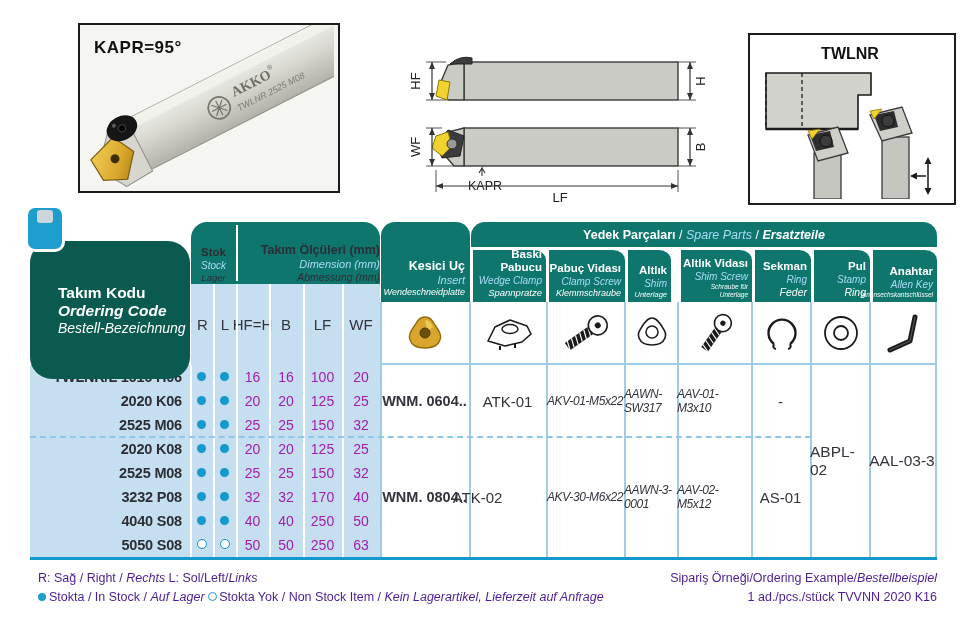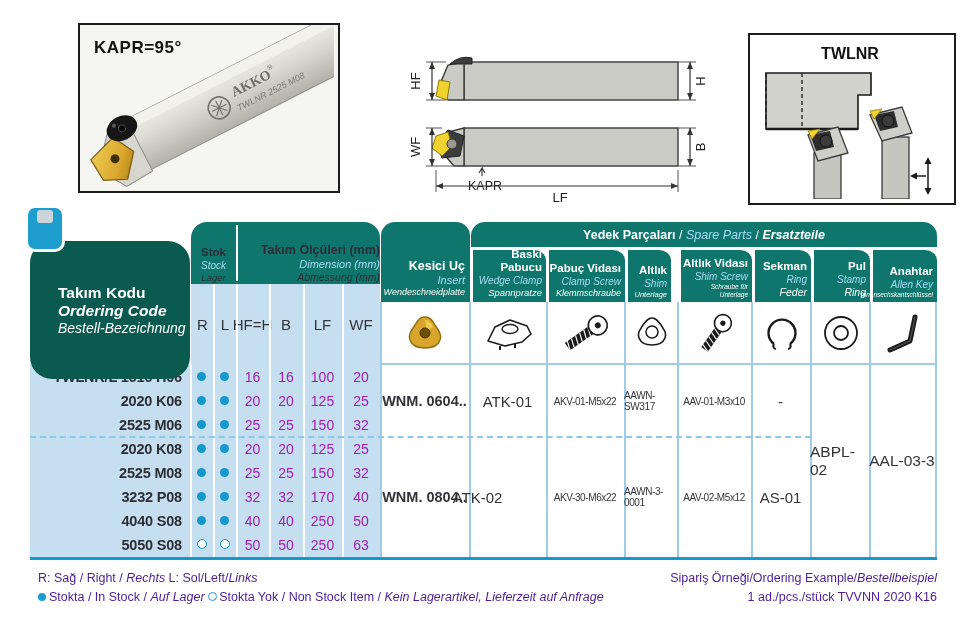--- a/index.html
+++ b/index.html
@@ -70,21 +70,21 @@
   .c-lf{left:273px;width:39px;text-align:center;}
   .c-wf{left:312px;width:38px;text-align:center;}
   .num{font-size:14px;color:#a21caf;}
   .dot{display:inline-block;width:9px;height:9px;border-radius:50%;background:#1499CF;vertical-align:middle;margin-top:-3px;}
   .dot.open{background:#fff;border:1.5px solid #1499CF;width:8px;height:8px;}
 
   .mcell{display:flex;align-items:center;justify-content:center;z-index:4;color:#33333b;}
   .f15b{font-weight:bold;font-size:14.5px;}
   .f15{font-size:15px;}
   .f16{font-size:15.5px;}
-  .f11{font-size:10px;letter-spacing:-0.4px;}
+  .f11{font-size:12px;letter-spacing:-0.4px;font-style:italic;}
   .dashline{left:0;top:221px;width:781px;height:0;border-top:2px dashed #8FC7E6;z-index:5;}
   .bottombar{left:0;top:342px;width:907px;height:3px;background:#1499CF;}
 
   
   .foot{font-size:12.5px;color:#4c1d95;}
   .foot-l1{left:38px;top:571px;}
   .foot-l2{left:38px;top:590px;}
   .foot-r1{left:0;top:571px;width:937px;text-align:right;}
   .foot-r2{left:0;top:590px;width:937px;text-align:right;}
   .fdot{display:inline-block;width:8px;height:8px;border-radius:50%;background:#1E9ECF;margin-right:3px;}

